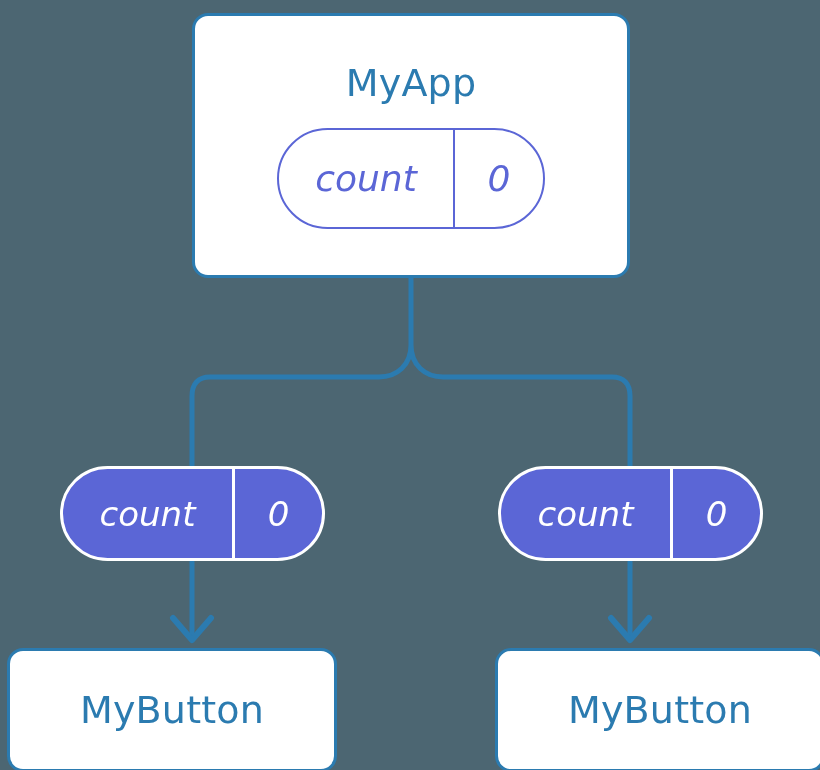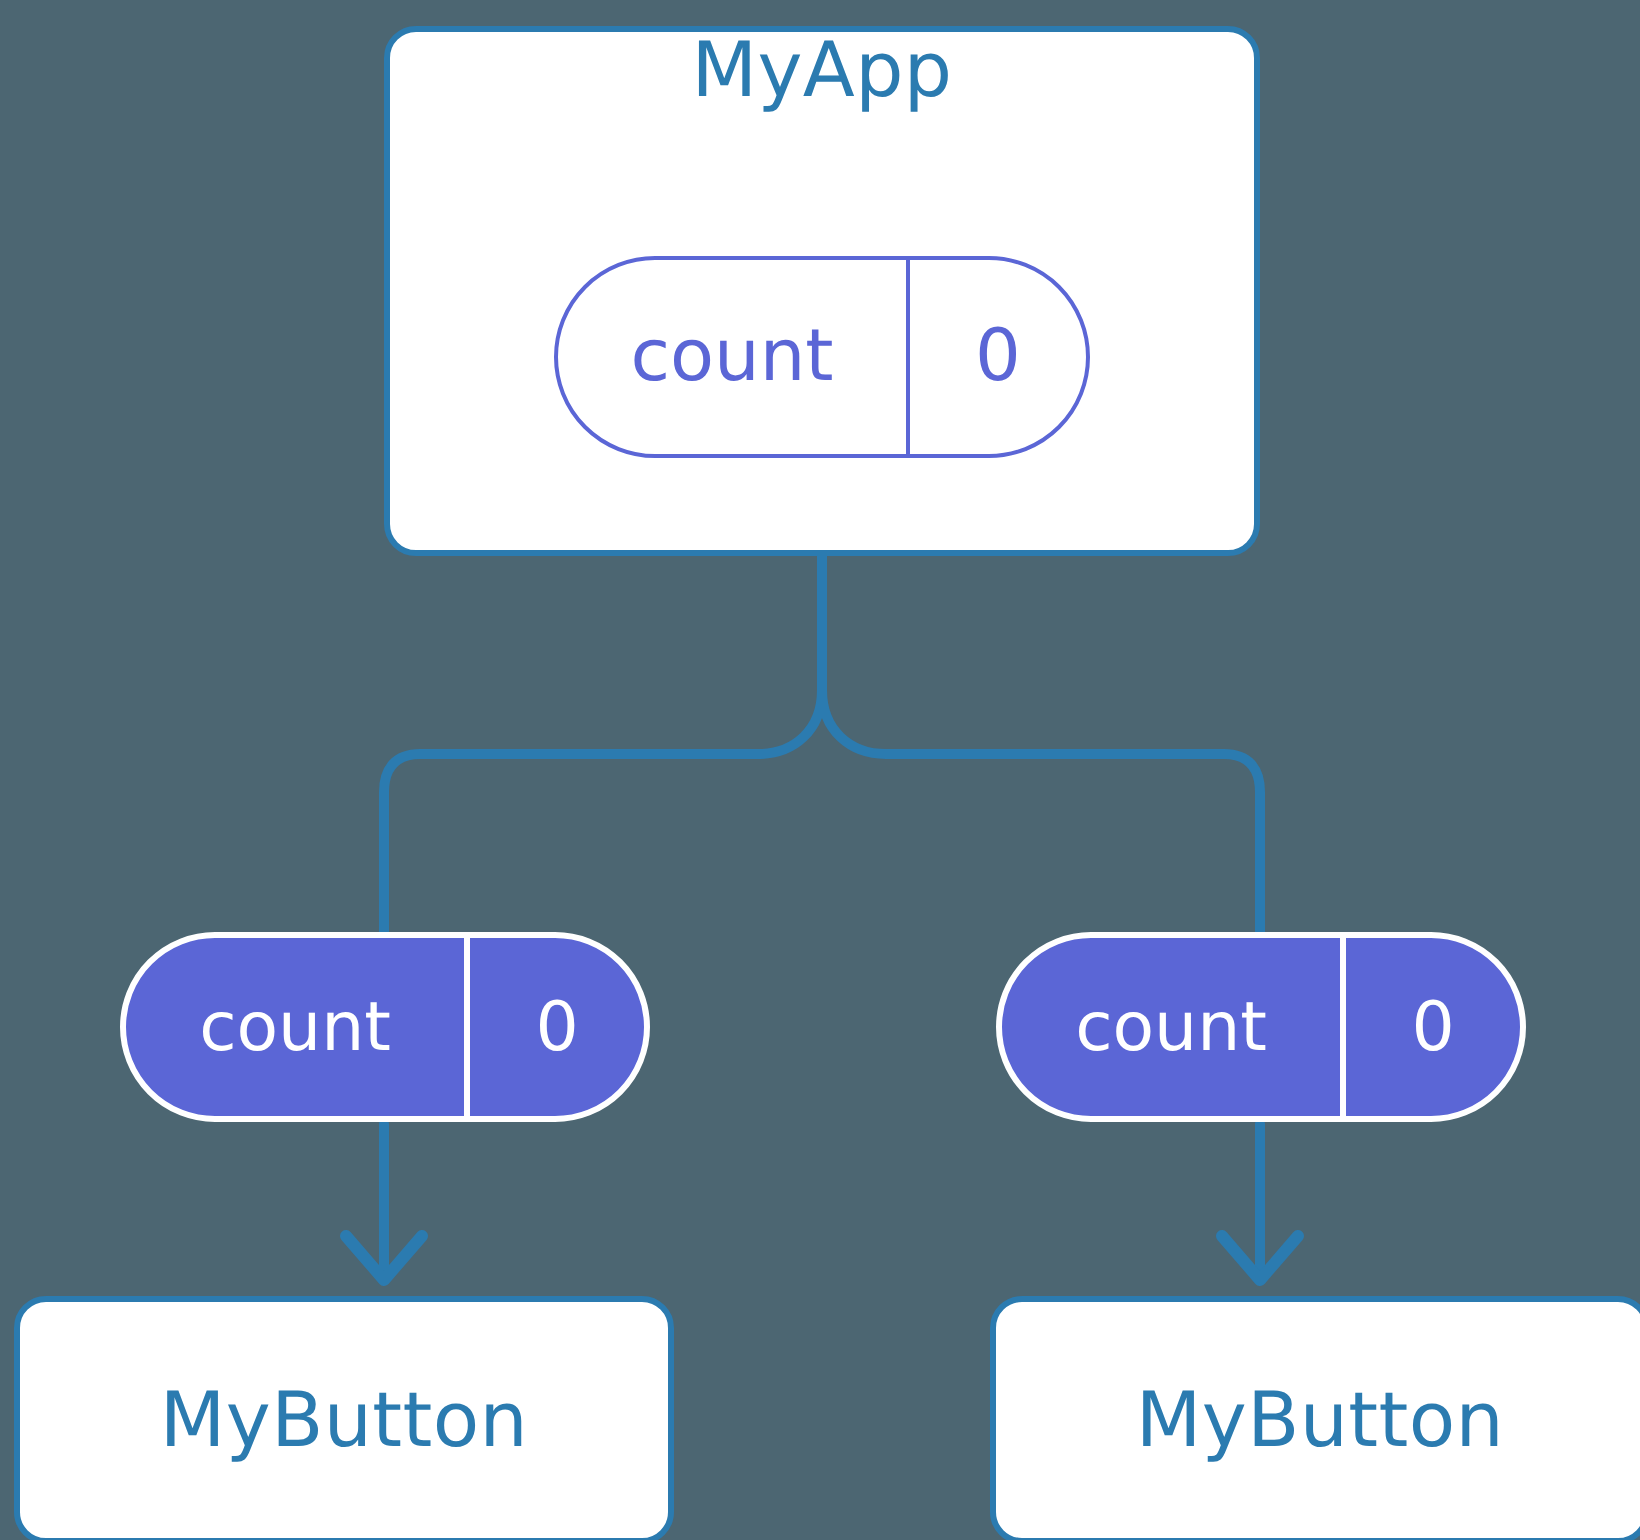--- a/index.html
+++ b/index.html
@@ -46,20 +46,21 @@
   }
 
   #myapp-box {
     left: 192px;
     top: 13px;
     width: 438px;
     height: 265px;
     justify-content: flex-start;
   }
   #myapp-box .component-title {
+    margin-top: 48px;
   }
 
   .mybutton-box {
     width: 330px;
     height: 124px;
     justify-content: center;
   }
   #mybutton-left {
     left: 7px;
     top: 648px;
@@ -78,20 +79,21 @@
     border-radius: 999px;
     overflow: hidden;
   }
   .state-pill .pill-key,
   .state-pill .pill-value {
     display: flex;
     align-items: center;
     justify-content: center;
     line-height: 1;
     white-space: nowrap;
+    font-style: italic;
   }
 
   
   .state-pill.outlined {
     border: 2px solid #5b66d6;
     background: transparent;
   }
   .state-pill.outlined .pill-key,
   .state-pill.outlined .pill-value {
     color: #5b66d6;

